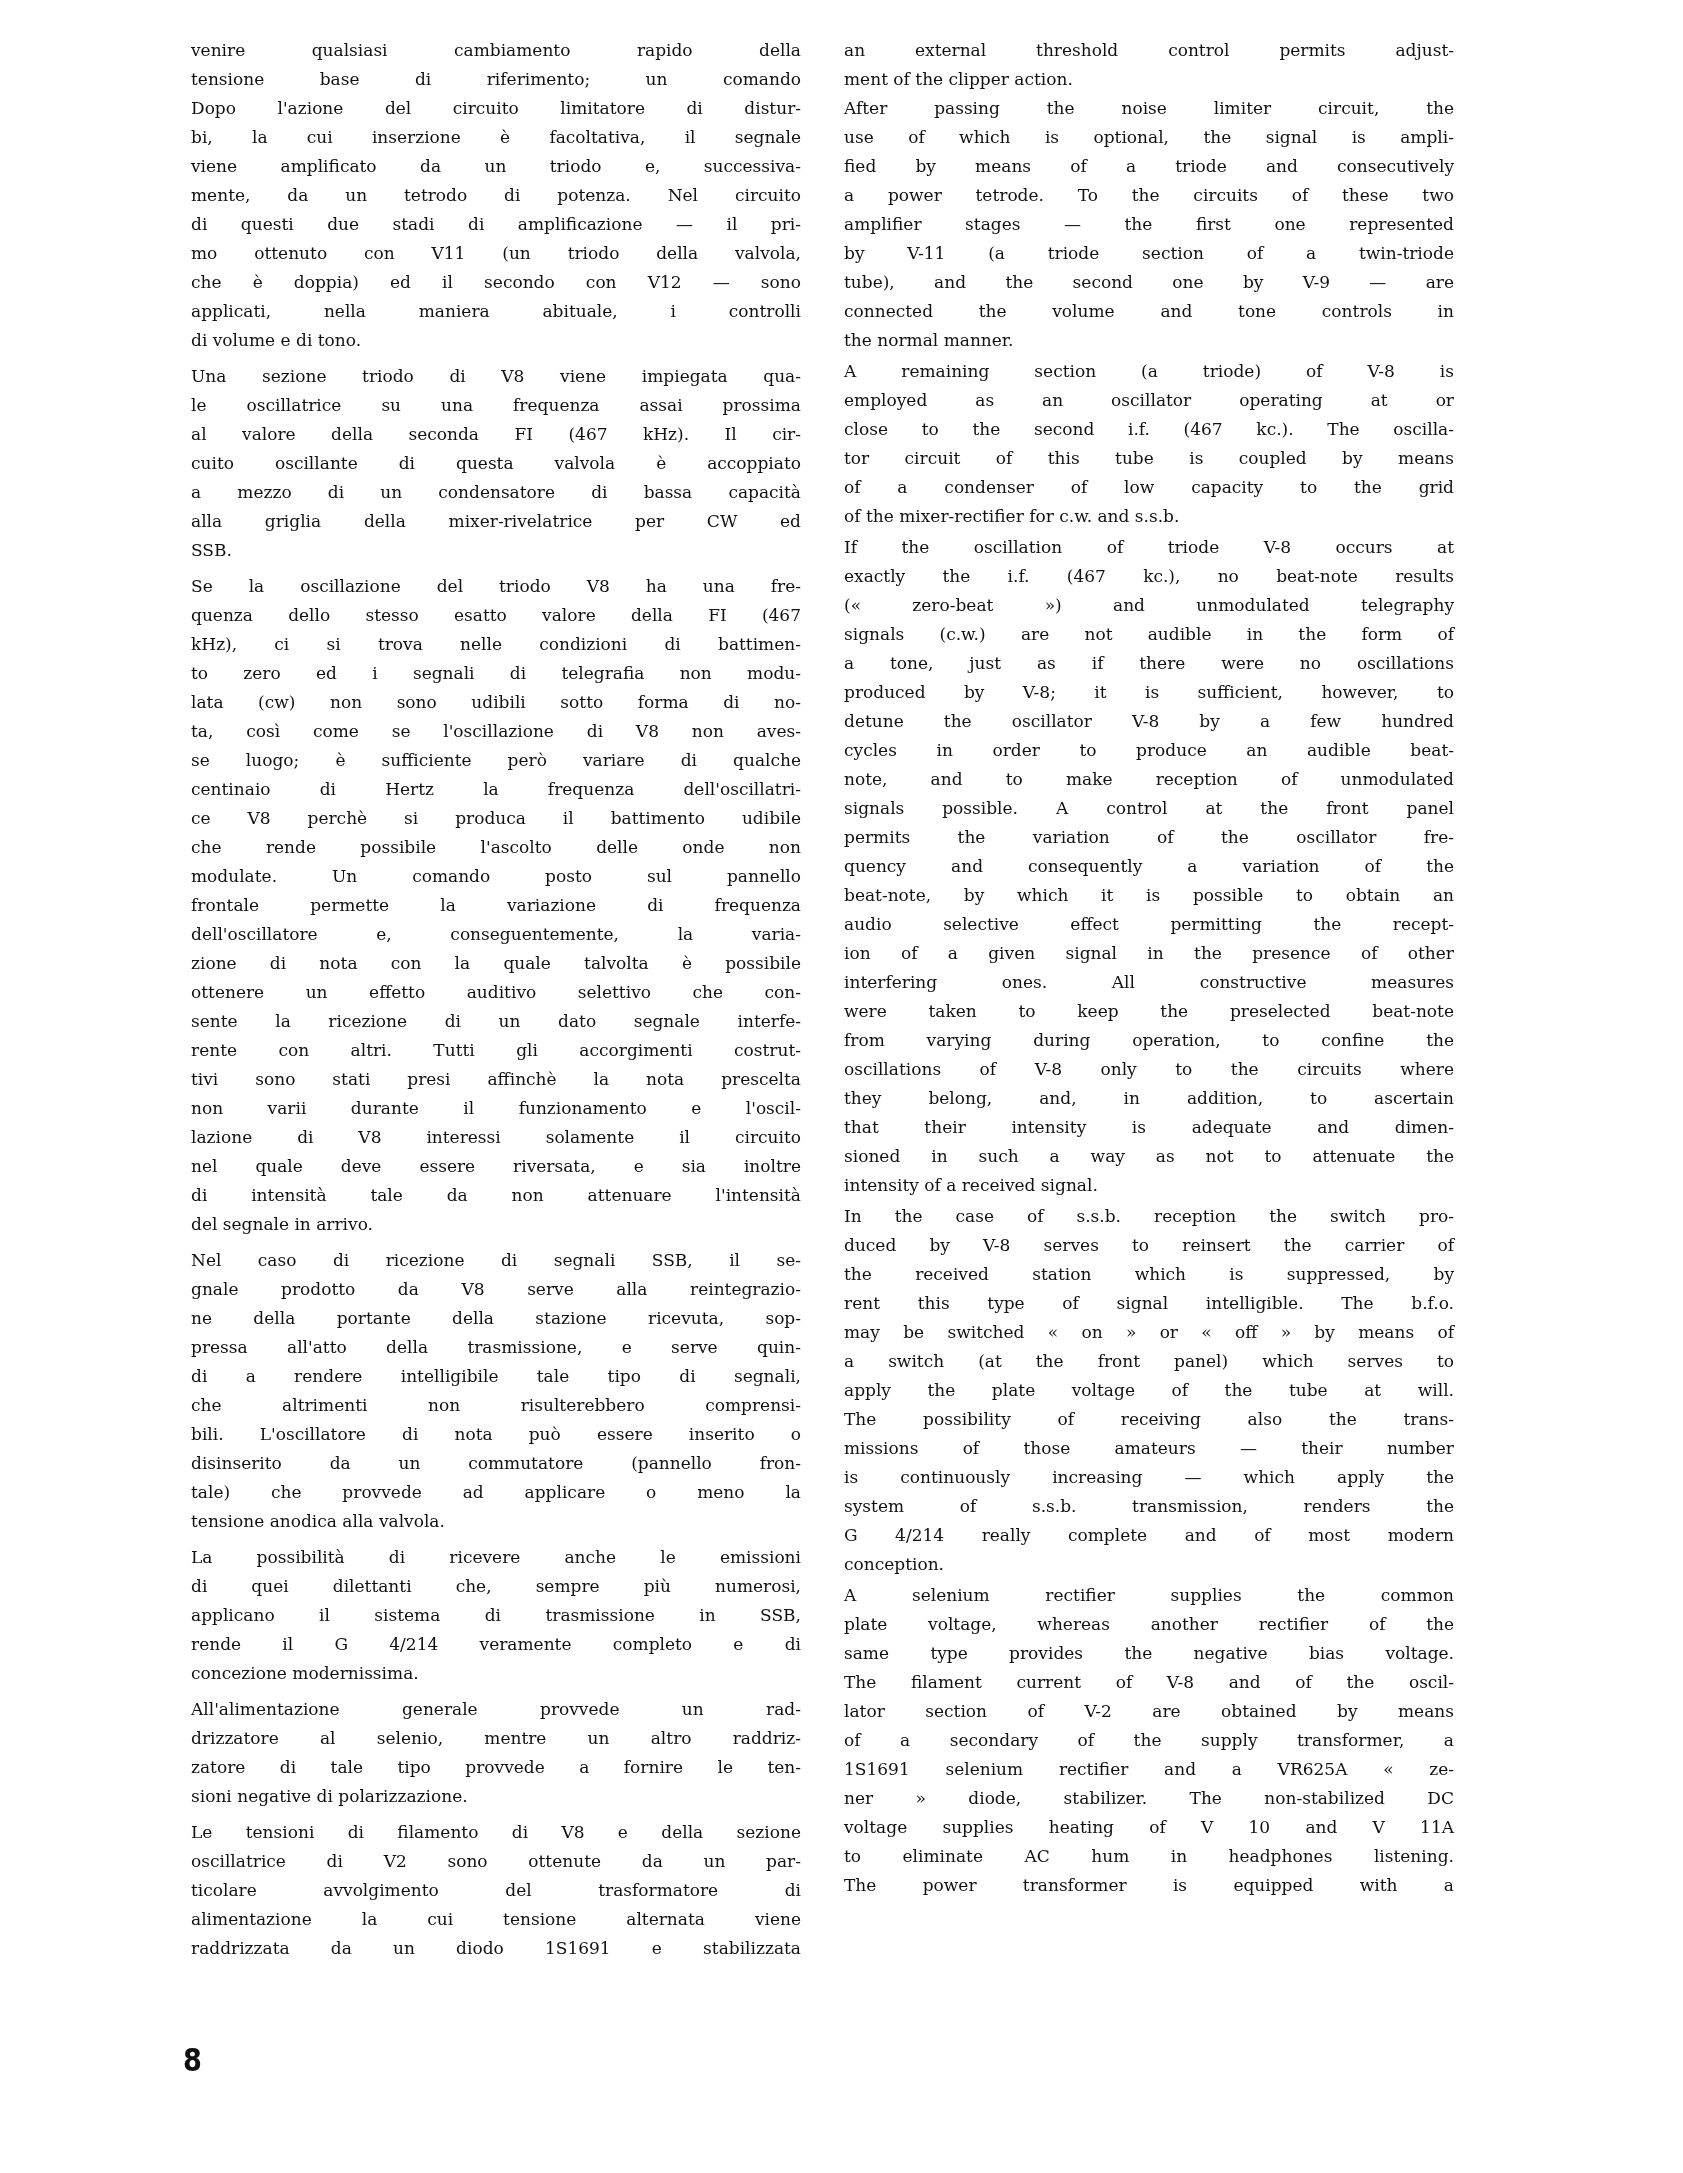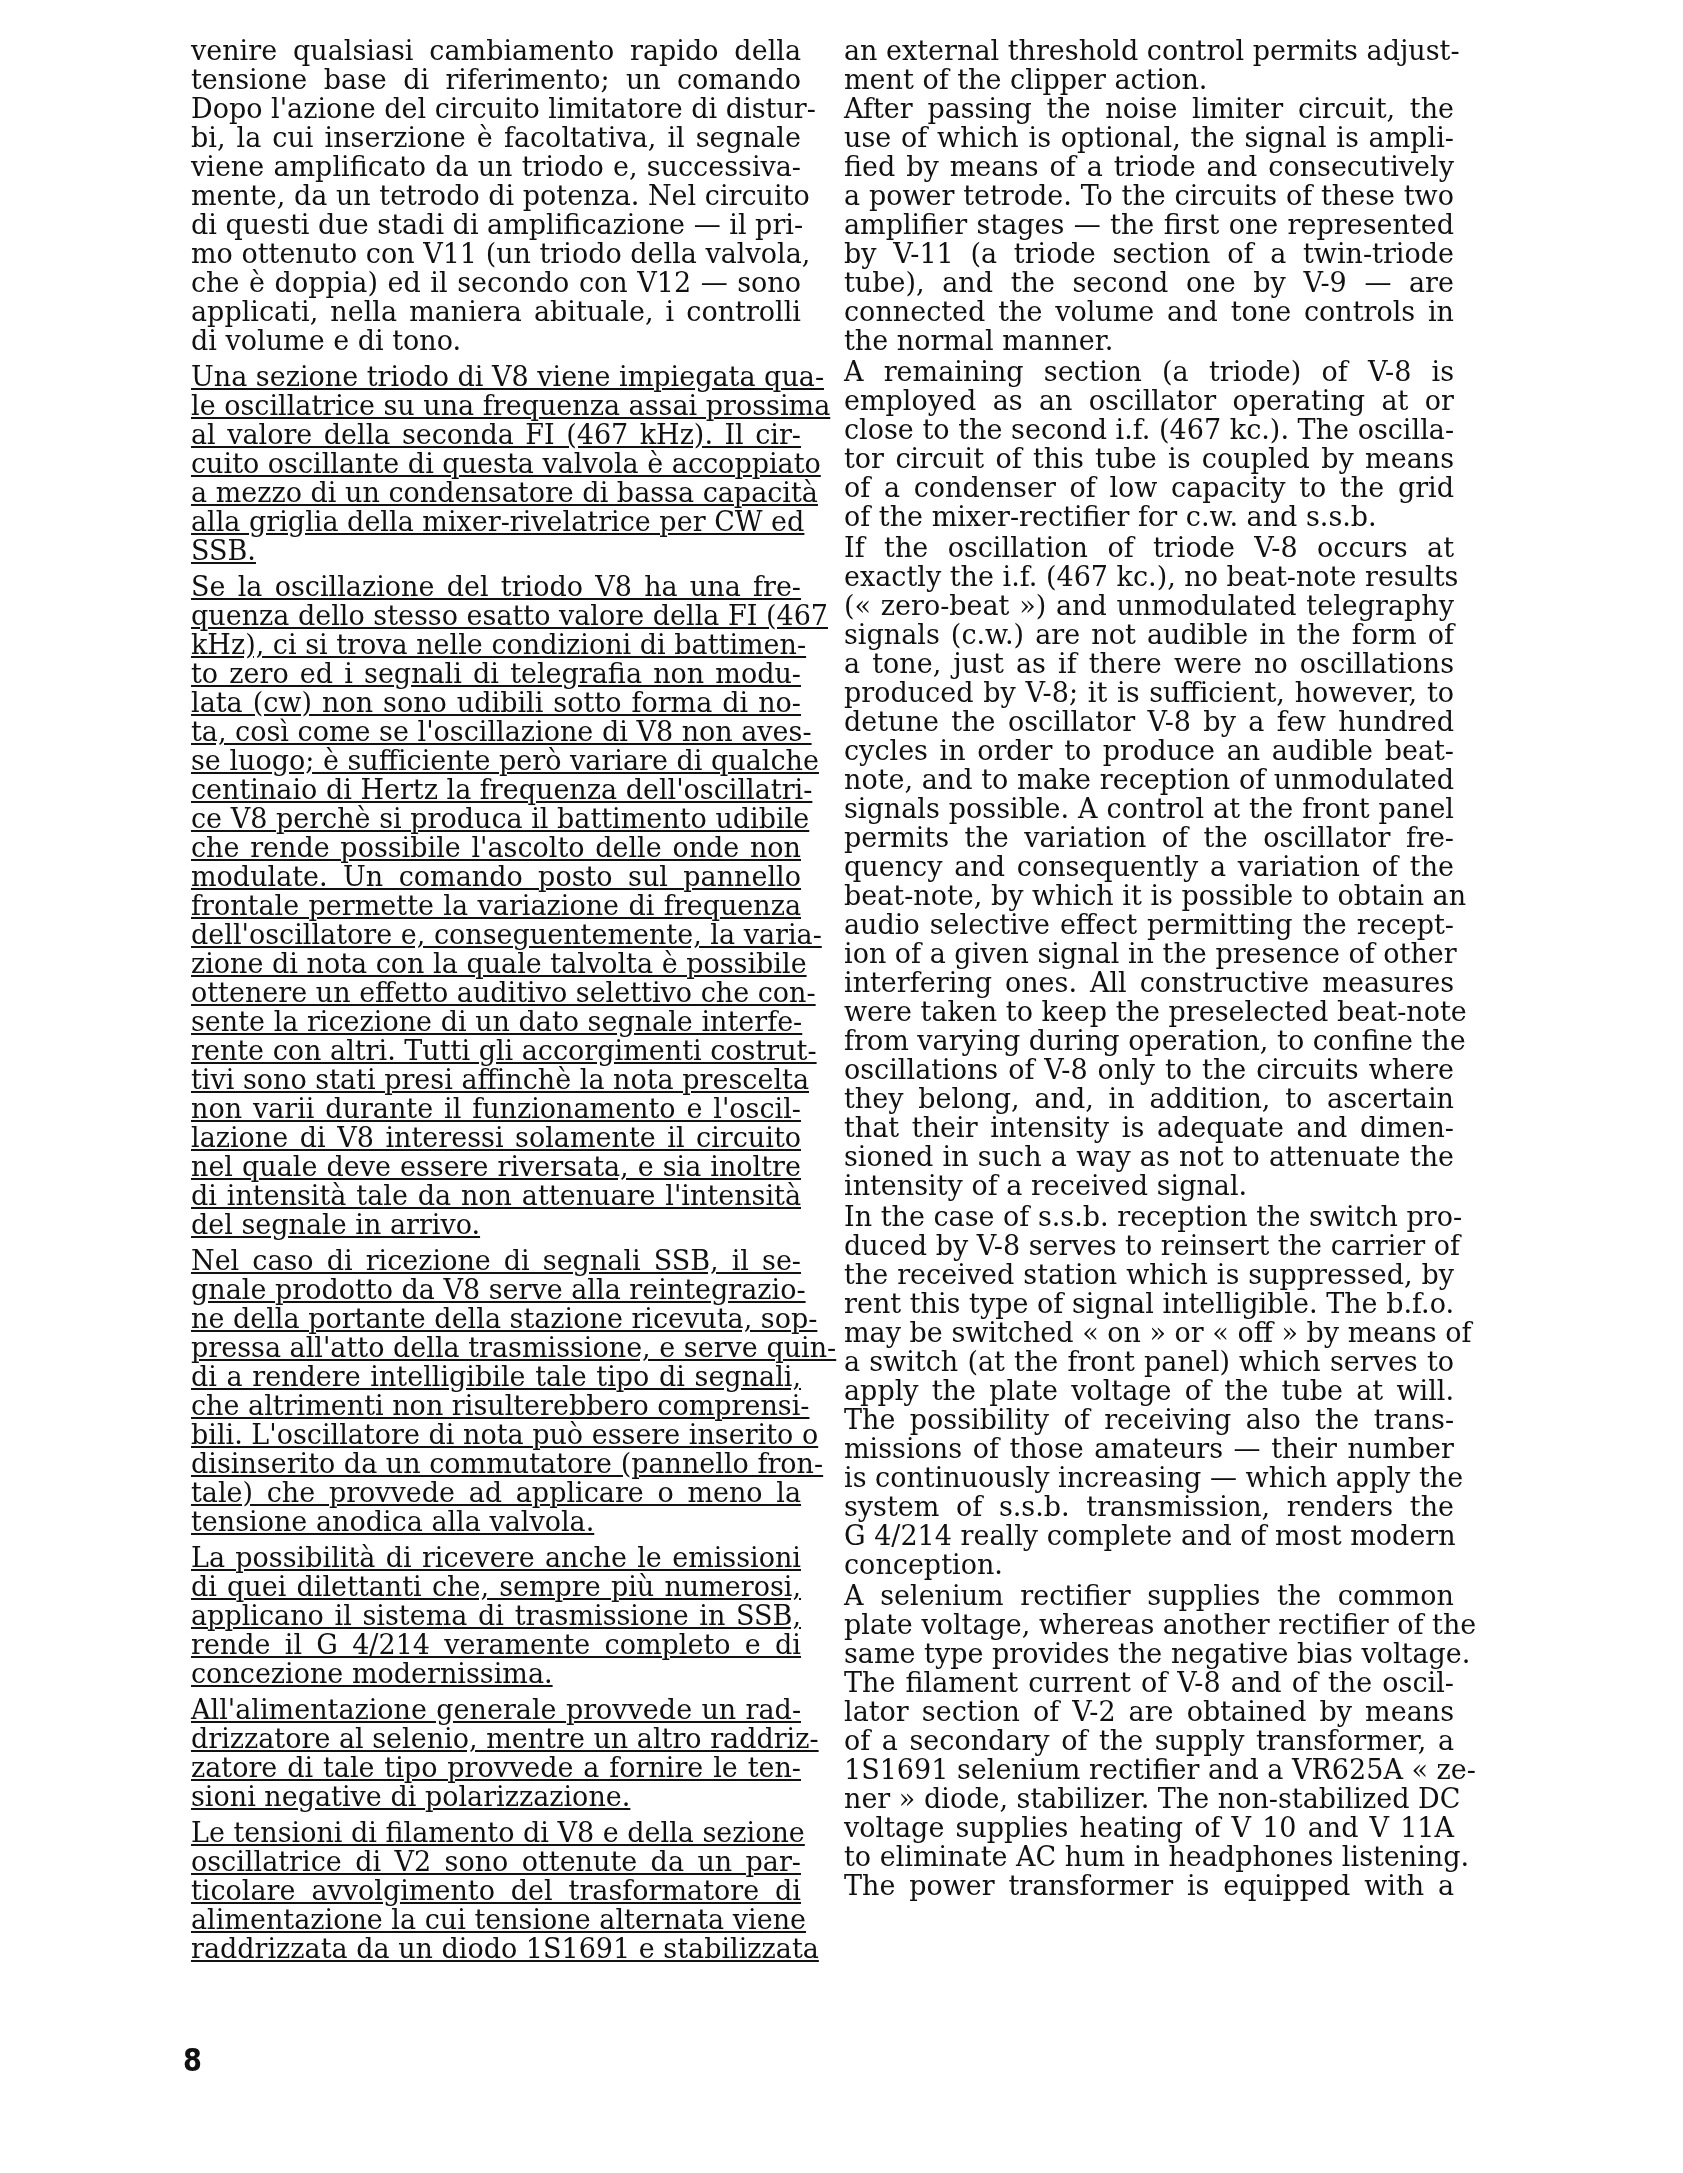--- a/index.html
+++ b/index.html
@@ -2,30 +2,30 @@
 <html><head>
 <meta charset="utf-8">
 <style>
   html, body { margin: 0; padding: 0; background: #ffffff; }
   body { width: 1683px; height: 2173px; position: relative; overflow: hidden; }
   .col {
     position: absolute;
     top: 36px;
     width: 610px;
     font-family: "DejaVu Serif", "Liberation Serif", serif;
-    font-size: 27px;
+    font-size: 17px;
     line-height: 29px;
     color: #111111;
     text-align: justify;
     hyphens: manual;
   }
   .col-left { left: 191px; }
   .col-right { left: 844px; }
   .para { margin: 0; }
-  .col-left .para + .para { margin-top: 7px; text-decoration: underline; }
+  .col-left .para + .para { margin-top: 7px; }
   .col-right .para.gap { margin-top: 2px; }
   .line { display: block; text-align: justify; text-align-last: justify; white-space: nowrap; }
   .line.last { text-align-last: left; }
   .page-number {
     position: absolute;
     left: 183px;
     top: 2041px;
     font-family: "DejaVu Sans", "Liberation Sans", sans-serif;
     font-weight: bold;
     font-size: 32px;

